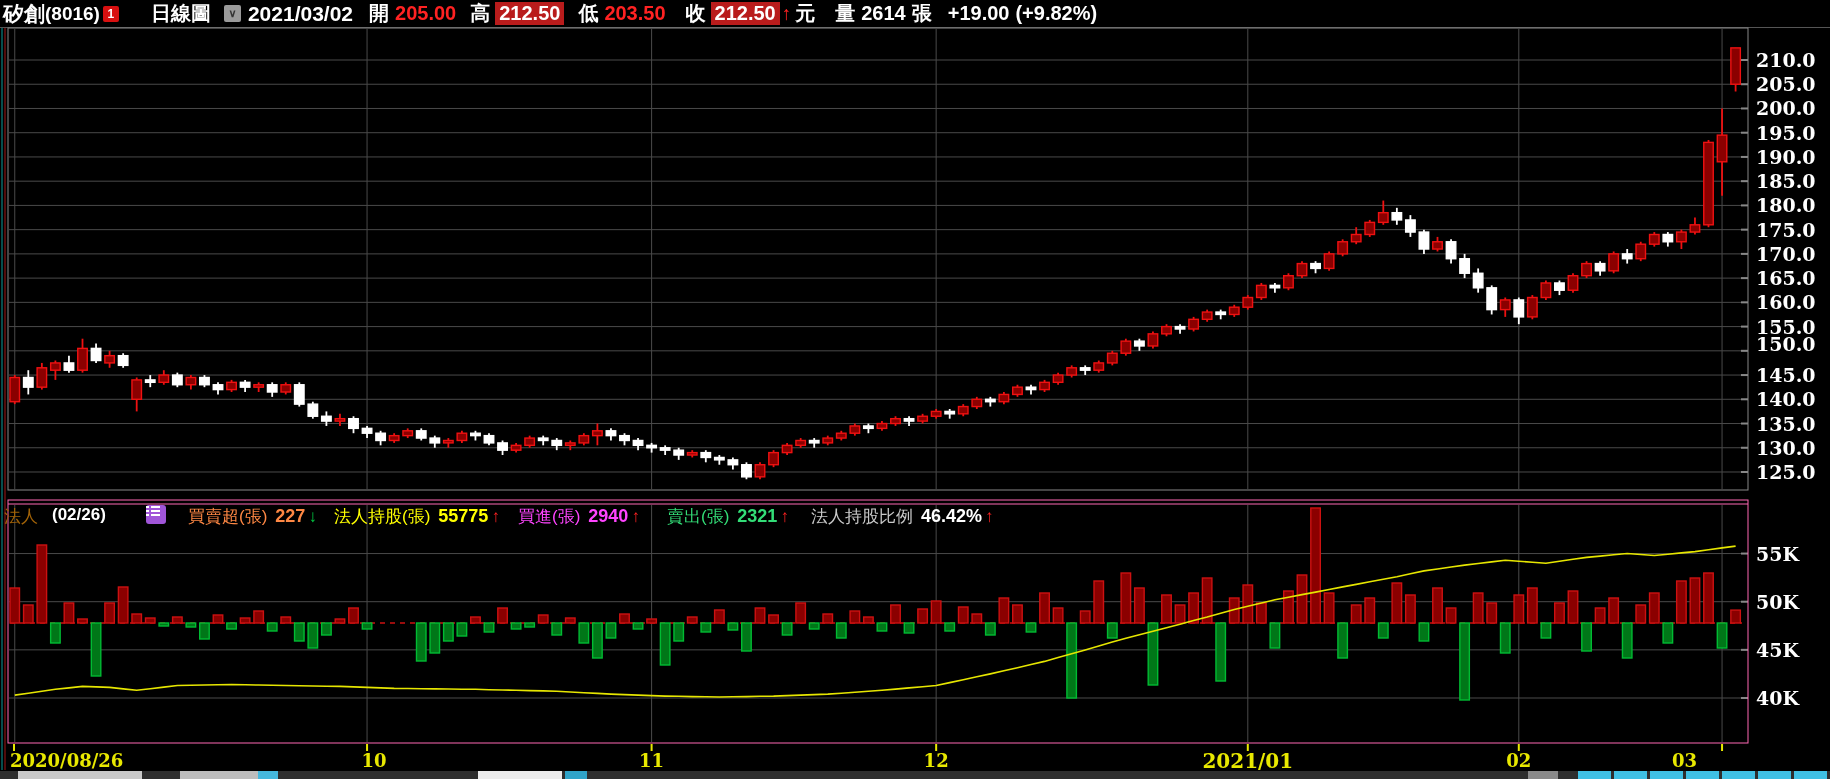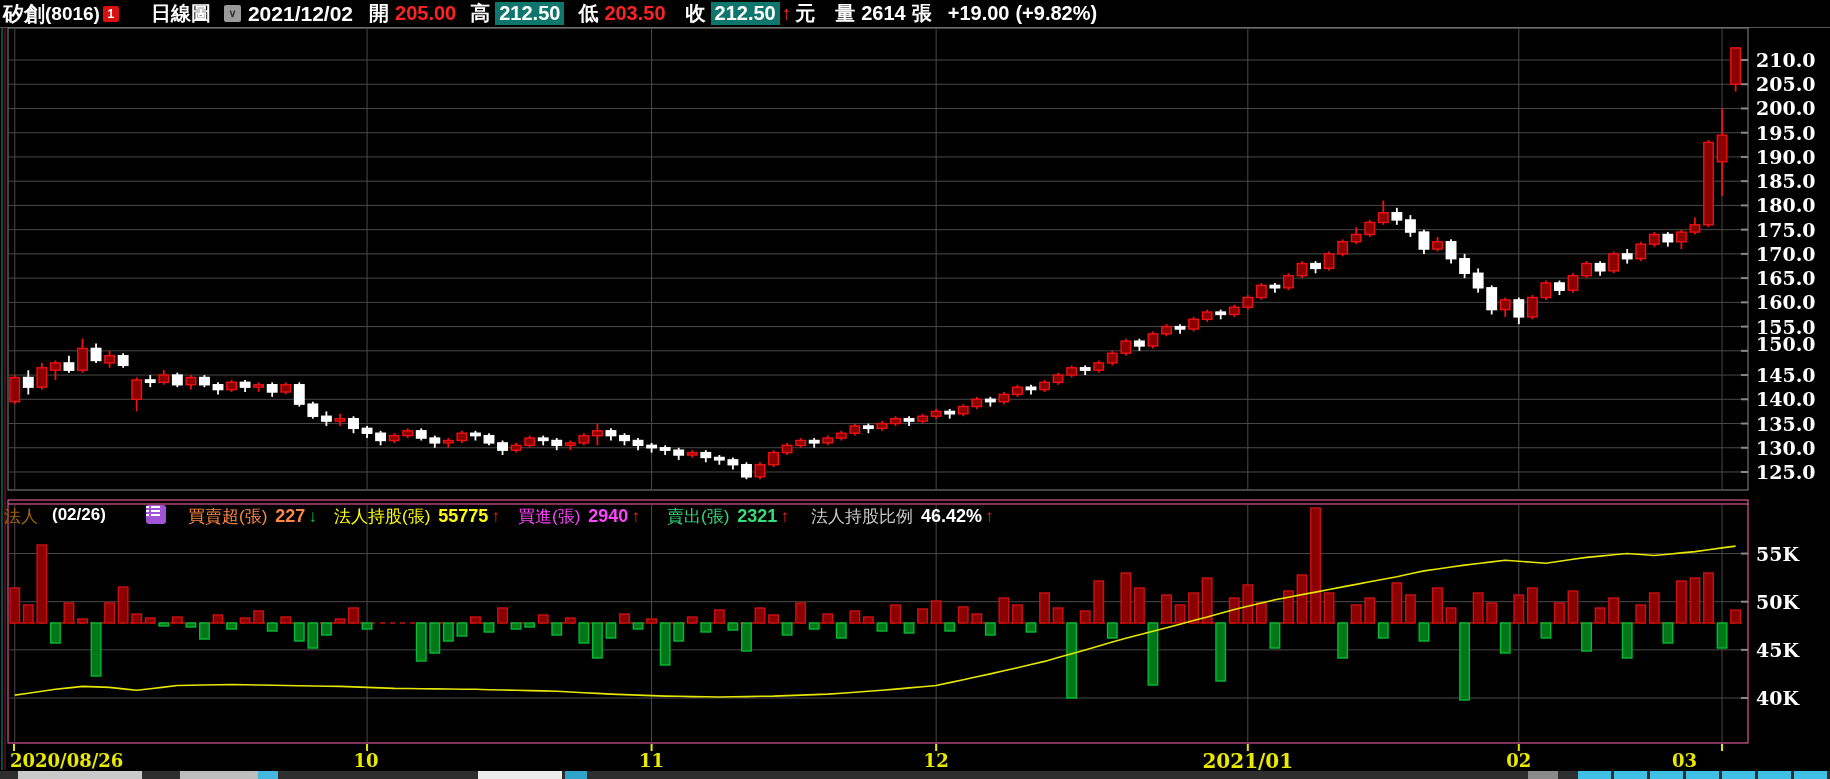--- a/index.html
+++ b/index.html
@@ -13,21 +13,21 @@
   .h-badge{margin-left:3px;width:16px;height:16px;background:#d81010;color:#fff;font-size:12px;
            display:inline-flex;align-items:center;justify-content:center;border-radius:2px;}
   .h-type{margin-left:32px;}
   .h-drop{margin-left:13px;width:17px;height:17px;background:#9a9a9a;border-radius:2px;
           display:inline-flex;align-items:center;justify-content:center;}
   .chev{color:#333;font-size:11px;font-weight:bold;line-height:1;}
   .h-date{margin-left:7px;font-size:21px;}
   .h-lbl{margin-left:14px;font-weight:bold;}
   .h-val{margin-left:6px;font-weight:bold;}
   .red-val{color:#ff2222;}
-  .hl-badge{background:#0f766e;color:#fff;padding:0 4px;margin-left:5px;font-weight:bold;}
+  .hl-badge{background:#b91c1c;color:#fff;padding:0 4px;margin-left:5px;font-weight:bold;}
   .h-arrow{color:#ff2222;margin-left:2px;font-size:19px;}
   .ml20{margin-left:20px;} .ml16{margin-left:16px;} .ml4{margin-left:4px;}
   
   .ylab{position:absolute;left:1756px;width:66px;color:#fff;font-family:"DejaVu Serif",serif;
         font-weight:bold;font-size:19px;line-height:22px;}
   .xlab{position:absolute;top:0;color:#e8e800;font-family:"DejaVu Serif",serif;
         font-weight:bold;font-size:18px;line-height:22px;}
   .xbold{font-size:20px;}
   #x-axis{position:absolute;top:750px;left:0;width:1830px;height:24px;}
   
@@ -51,21 +51,21 @@
 <div id="screen">
 
   <div id="header">
     <span class="h-name">矽創</span>
       <span class="h-code">(8016)</span>
     <span class="h-badge">1</span>
     <span class="h-type">日線圖</span>
     <span class="h-drop">
         <span class="chev">∨</span>
       </span>
-    <span class="h-date">2021/12/02</span>
+    <span class="h-date">2021/03/02</span>
     <span class="h-lbl ml16">開</span>
     <span class="h-val red-val">205.00</span>
     <span class="h-lbl">高</span>
     <span class="hl-badge">212.50</span>
     <span class="h-lbl">低</span>
     <span class="h-val red-val">203.50</span>
     <span class="h-lbl ml20">收</span>
     <span class="hl-badge">212.50</span>
     <span class="h-arrow">↑</span>
     <span class="h-lbl ml4" style="margin-left:4px;">元</span>
@@ -556,21 +556,21 @@
 
   <div id="vol-axis">
       <div class="ylab" style="top: 542.55px;">55K</div>
       <div class="ylab" style="top: 590.7px;">50K</div>
       <div class="ylab" style="top: 638.85px;">45K</div>
       <div class="ylab" style="top: 687px;">40K</div>
     </div>
 
   <div id="x-axis">
       <div class="xlab" style="left: 10px;">2020/08/26</div>
-      <div class="xlab" style="left: 316px; width: 100px; text-align: center;">10</div>
+      <div class="xlab" style="left: 324px; width: 100px; text-align: center;">10</div>
       <div class="xlab" style="left: 601.6px; width: 100px; text-align: center;">11</div>
       <div class="xlab" style="left: 886.15px; width: 100px; text-align: center;">12</div>
       <div class="xlab xbold" style="left: 1197.8px; width: 100px; text-align: center;">2021/01</div>
       <div class="xlab" style="left: 1468.8px; width: 100px; text-align: center;">02</div>
       <div class="xlab" style="left: 1672.05px; width: 100px; text-align: left;">03</div>
     </div>
 
   <div id="panel-legend">
     <span class="pl-title">法人</span>
     <span class="pl-date">(02/26)</span>

